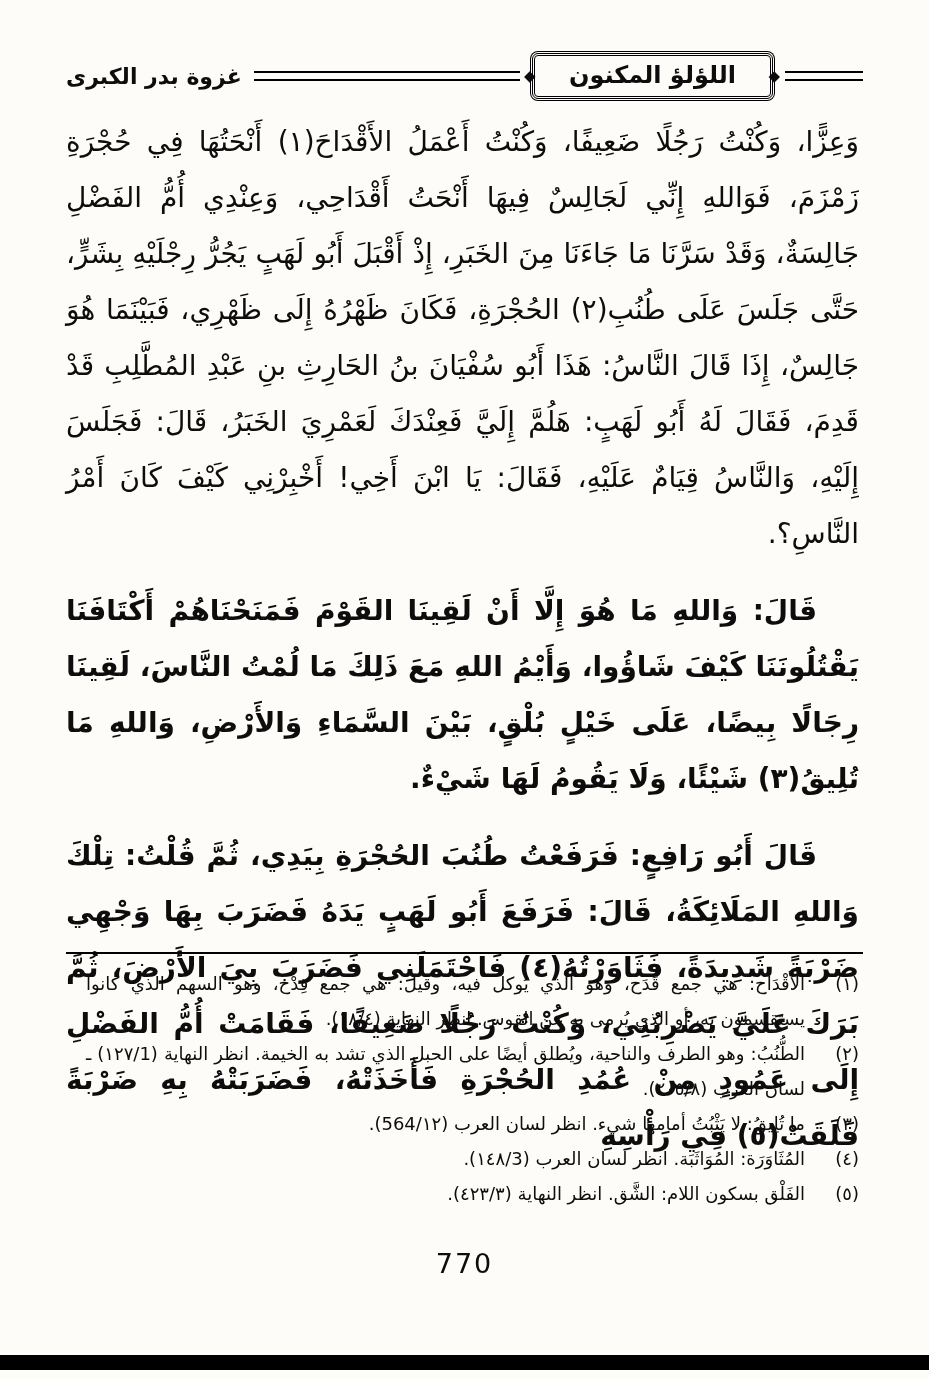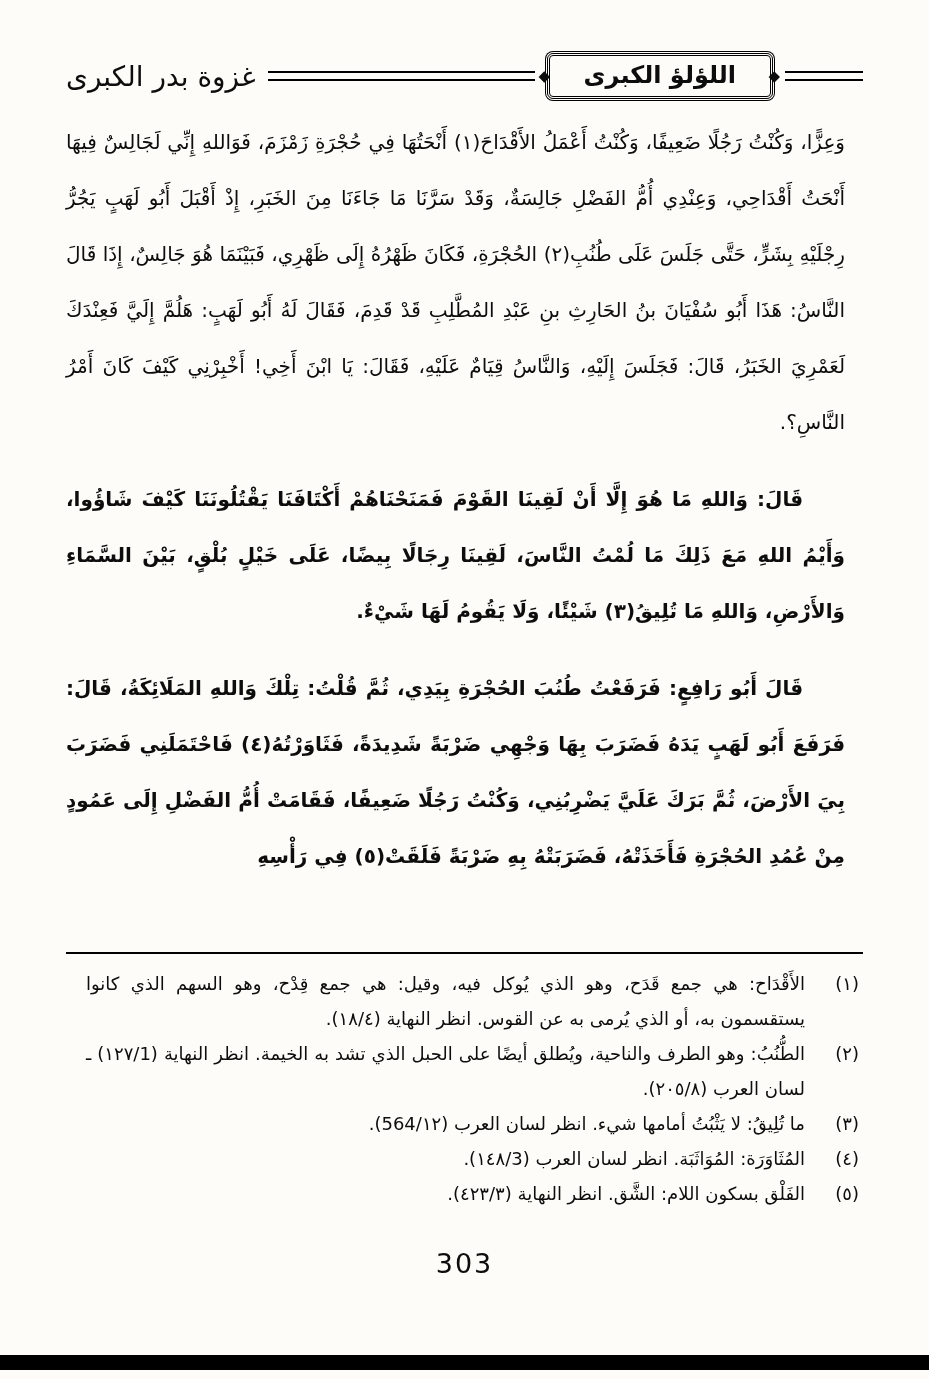--- a/index.html
+++ b/index.html
@@ -41,29 +41,29 @@
   }
   .finial {
     position:absolute; top:50%;
     transform:translateY(-50%);
     font-size:15px; line-height:1;
   }
   .finial.right { right:-11px; }
   .finial.left  { left:-11px; }
   .section-title {
     flex:none;
-    font-weight:normal;
-    font-size:28px;
+    font-weight:bold;
+    font-size:22px;
     white-space:nowrap;
   }
 
   
   .body-text {
-    position:absolute; top:114px; right:84px; left:66px;
-    font-size:20px;
+    position:absolute; top:114px; right:70px; left:66px;
+    font-size:28px;
     line-height:56px;
     text-align:justify;
   }
   .para { margin:0; }
   .para + .para { margin-top:21px; }
   .para.indent { text-indent:42px;font-weight:bold; }
 
   
   .footnote-sep {
     position:absolute; top:952px; right:66px; left:66px;
@@ -94,21 +94,21 @@
 </style>
 </head>
 <body>
 
 <div class="page">
 
   <div class="header">
     <span class="rule short"></span>
     <span class="cartouche">
       <span class="finial right">◆</span>
-      <span>اللؤلؤ الكبرى</span>
+      <span>اللؤلؤ المكنون</span>
       <span class="finial left">◆</span>
     </span>
     <span class="rule long"></span>
     <span class="section-title">غزوة بدر الكبرى</span>
   </div>
 
   <div class="body-text">
     <p class="para">وَعِزًّا، وَكُنْتُ رَجُلًا ضَعِيفًا، وَكُنْتُ أَعْمَلُ الأَقْدَاحَ(١) أَنْحَتُهَا فِي حُجْرَةِ زَمْزَمَ، فَوَاللهِ إِنِّي لَجَالِسٌ فِيهَا أَنْحَتُ أَقْدَاحِي، وَعِنْدِي أُمُّ الفَضْلِ جَالِسَةٌ، وَقَدْ سَرَّنَا مَا جَاءَنَا مِنَ الخَبَرِ، إِذْ أَقْبَلَ أَبُو لَهَبٍ يَجُرُّ رِجْلَيْهِ بِشَرٍّ، حَتَّى جَلَسَ عَلَى طُنُبِ(٢) الحُجْرَةِ، فَكَانَ ظَهْرُهُ إِلَى ظَهْرِي، فَبَيْنَمَا هُوَ جَالِسٌ، إِذَا قَالَ النَّاسُ: هَذَا أَبُو سُفْيَانَ بنُ الحَارِثِ بنِ عَبْدِ المُطَّلِبِ قَدْ قَدِمَ، فَقَالَ لَهُ أَبُو لَهَبٍ: هَلُمَّ إِلَيَّ فَعِنْدَكَ لَعَمْرِيَ الخَبَرُ، قَالَ: فَجَلَسَ إِلَيْهِ، وَالنَّاسُ قِيَامٌ عَلَيْهِ، فَقَالَ: يَا ابْنَ أَخِي! أَخْبِرْنِي كَيْفَ كَانَ أَمْرُ النَّاسِ؟.</p>
     <p class="para indent">قَالَ: وَاللهِ مَا هُوَ إِلَّا أَنْ لَقِينَا القَوْمَ فَمَنَحْنَاهُمْ أَكْتَافَنَا يَقْتُلُونَنَا كَيْفَ شَاؤُوا، وَأَيْمُ اللهِ مَعَ ذَلِكَ مَا لُمْتُ النَّاسَ، لَقِينَا رِجَالًا بِيضًا، عَلَى خَيْلٍ بُلْقٍ، بَيْنَ السَّمَاءِ وَالأَرْضِ، وَاللهِ مَا تُلِيقُ(٣) شَيْئًا، وَلَا يَقُومُ لَهَا شَيْءٌ.</p>
     <p class="para indent">قَالَ أَبُو رَافِعٍ: فَرَفَعْتُ طُنُبَ الحُجْرَةِ بِيَدِي، ثُمَّ قُلْتُ: تِلْكَ وَاللهِ المَلَائِكَةُ، قَالَ: فَرَفَعَ أَبُو لَهَبٍ يَدَهُ فَضَرَبَ بِهَا وَجْهِي ضَرْبَةً شَدِيدَةً، فَثَاوَرْتُهُ(٤) فَاحْتَمَلَنِي فَضَرَبَ بِيَ الأَرْضَ، ثُمَّ بَرَكَ عَلَيَّ يَضْرِبُنِي، وَكُنْتُ رَجُلًا ضَعِيفًا، فَقَامَتْ أُمُّ الفَضْلِ إِلَى عَمُودٍ مِنْ عُمُدِ الحُجْرَةِ فَأَخَذَتْهُ، فَضَرَبَتْهُ بِهِ ضَرْبَةً فَلَقَتْ(٥) فِي رَأْسِهِ</p>
@@ -132,17 +132,17 @@
     <div class="footnote">
       <span class="fn-num">(٤)</span>
       <span class="fn-text">المُثَاوَرَة: المُوَاثَبَة. انظر لسان العرب (١٤٨/3).</span>
     </div>
     <div class="footnote">
       <span class="fn-num">(٥)</span>
       <span class="fn-text">الفَلْق بسكون اللام: الشَّق. انظر النهاية (٤٢٣/٣).</span>
     </div>
   </div>
 
-  <div class="page-number">303</div>
+  <div class="page-number">770</div>
 
   <div class="bottom-bar"></div>
 
 </div>
 
 </body></html>

